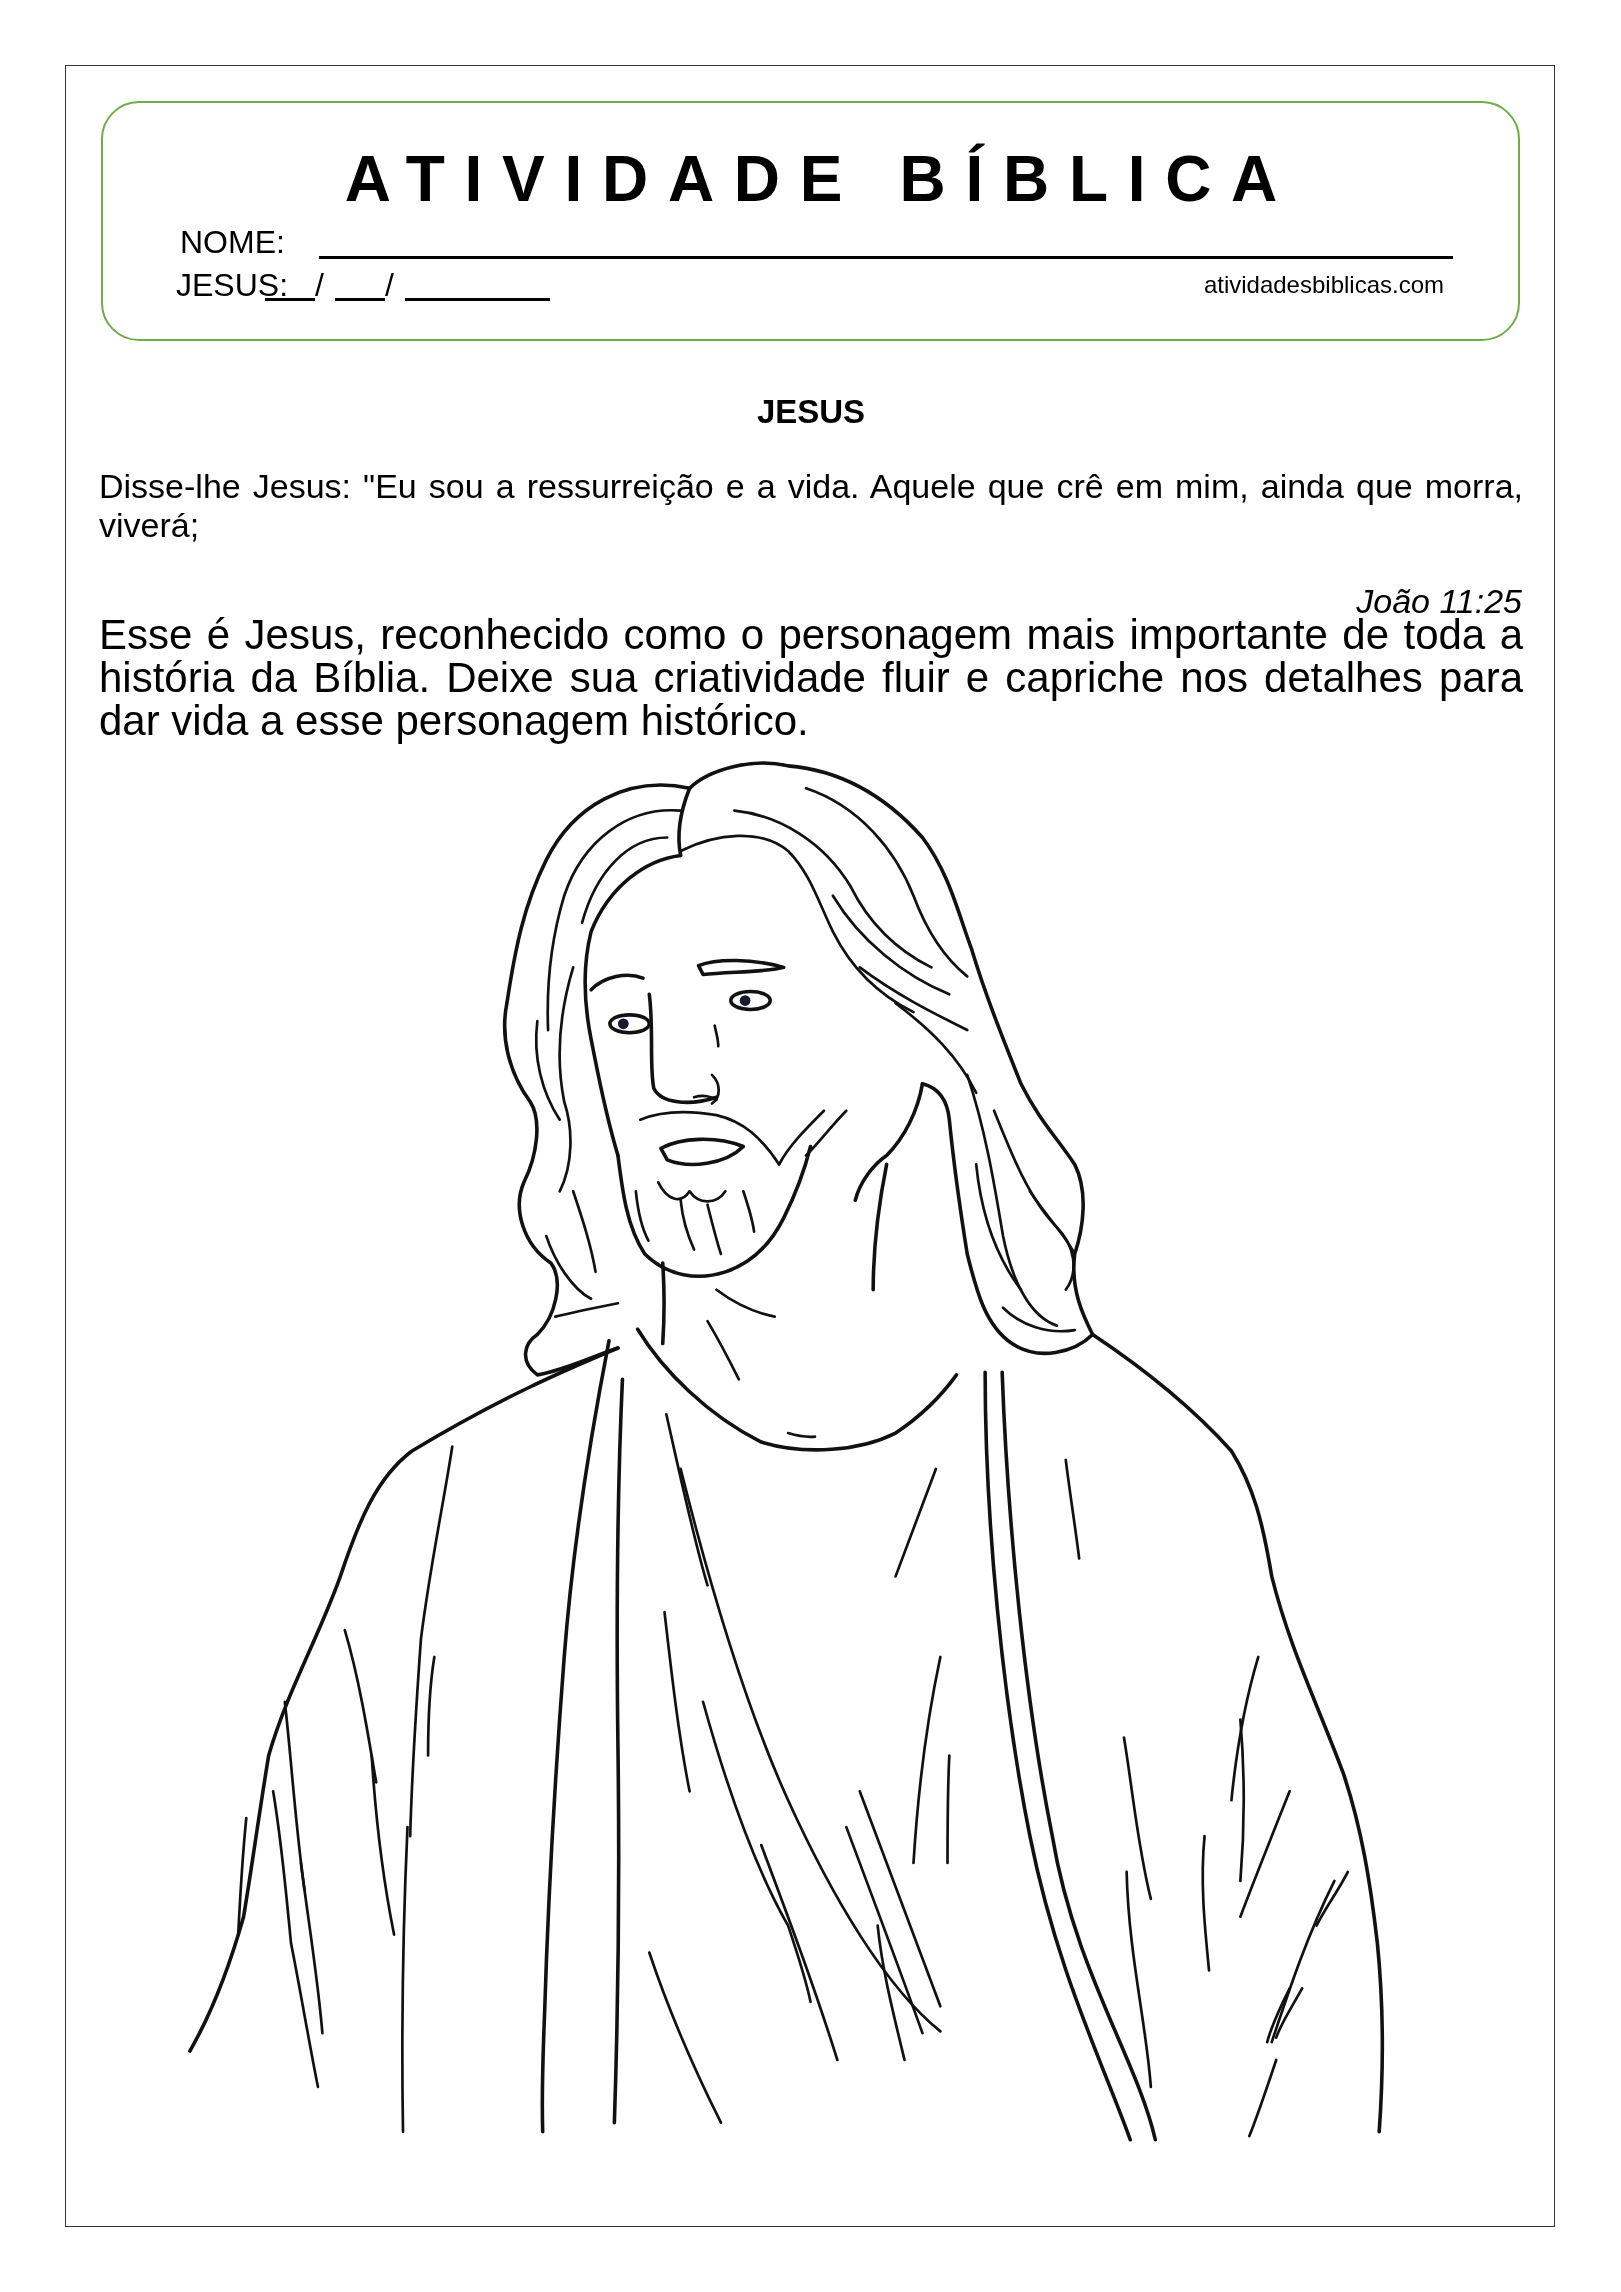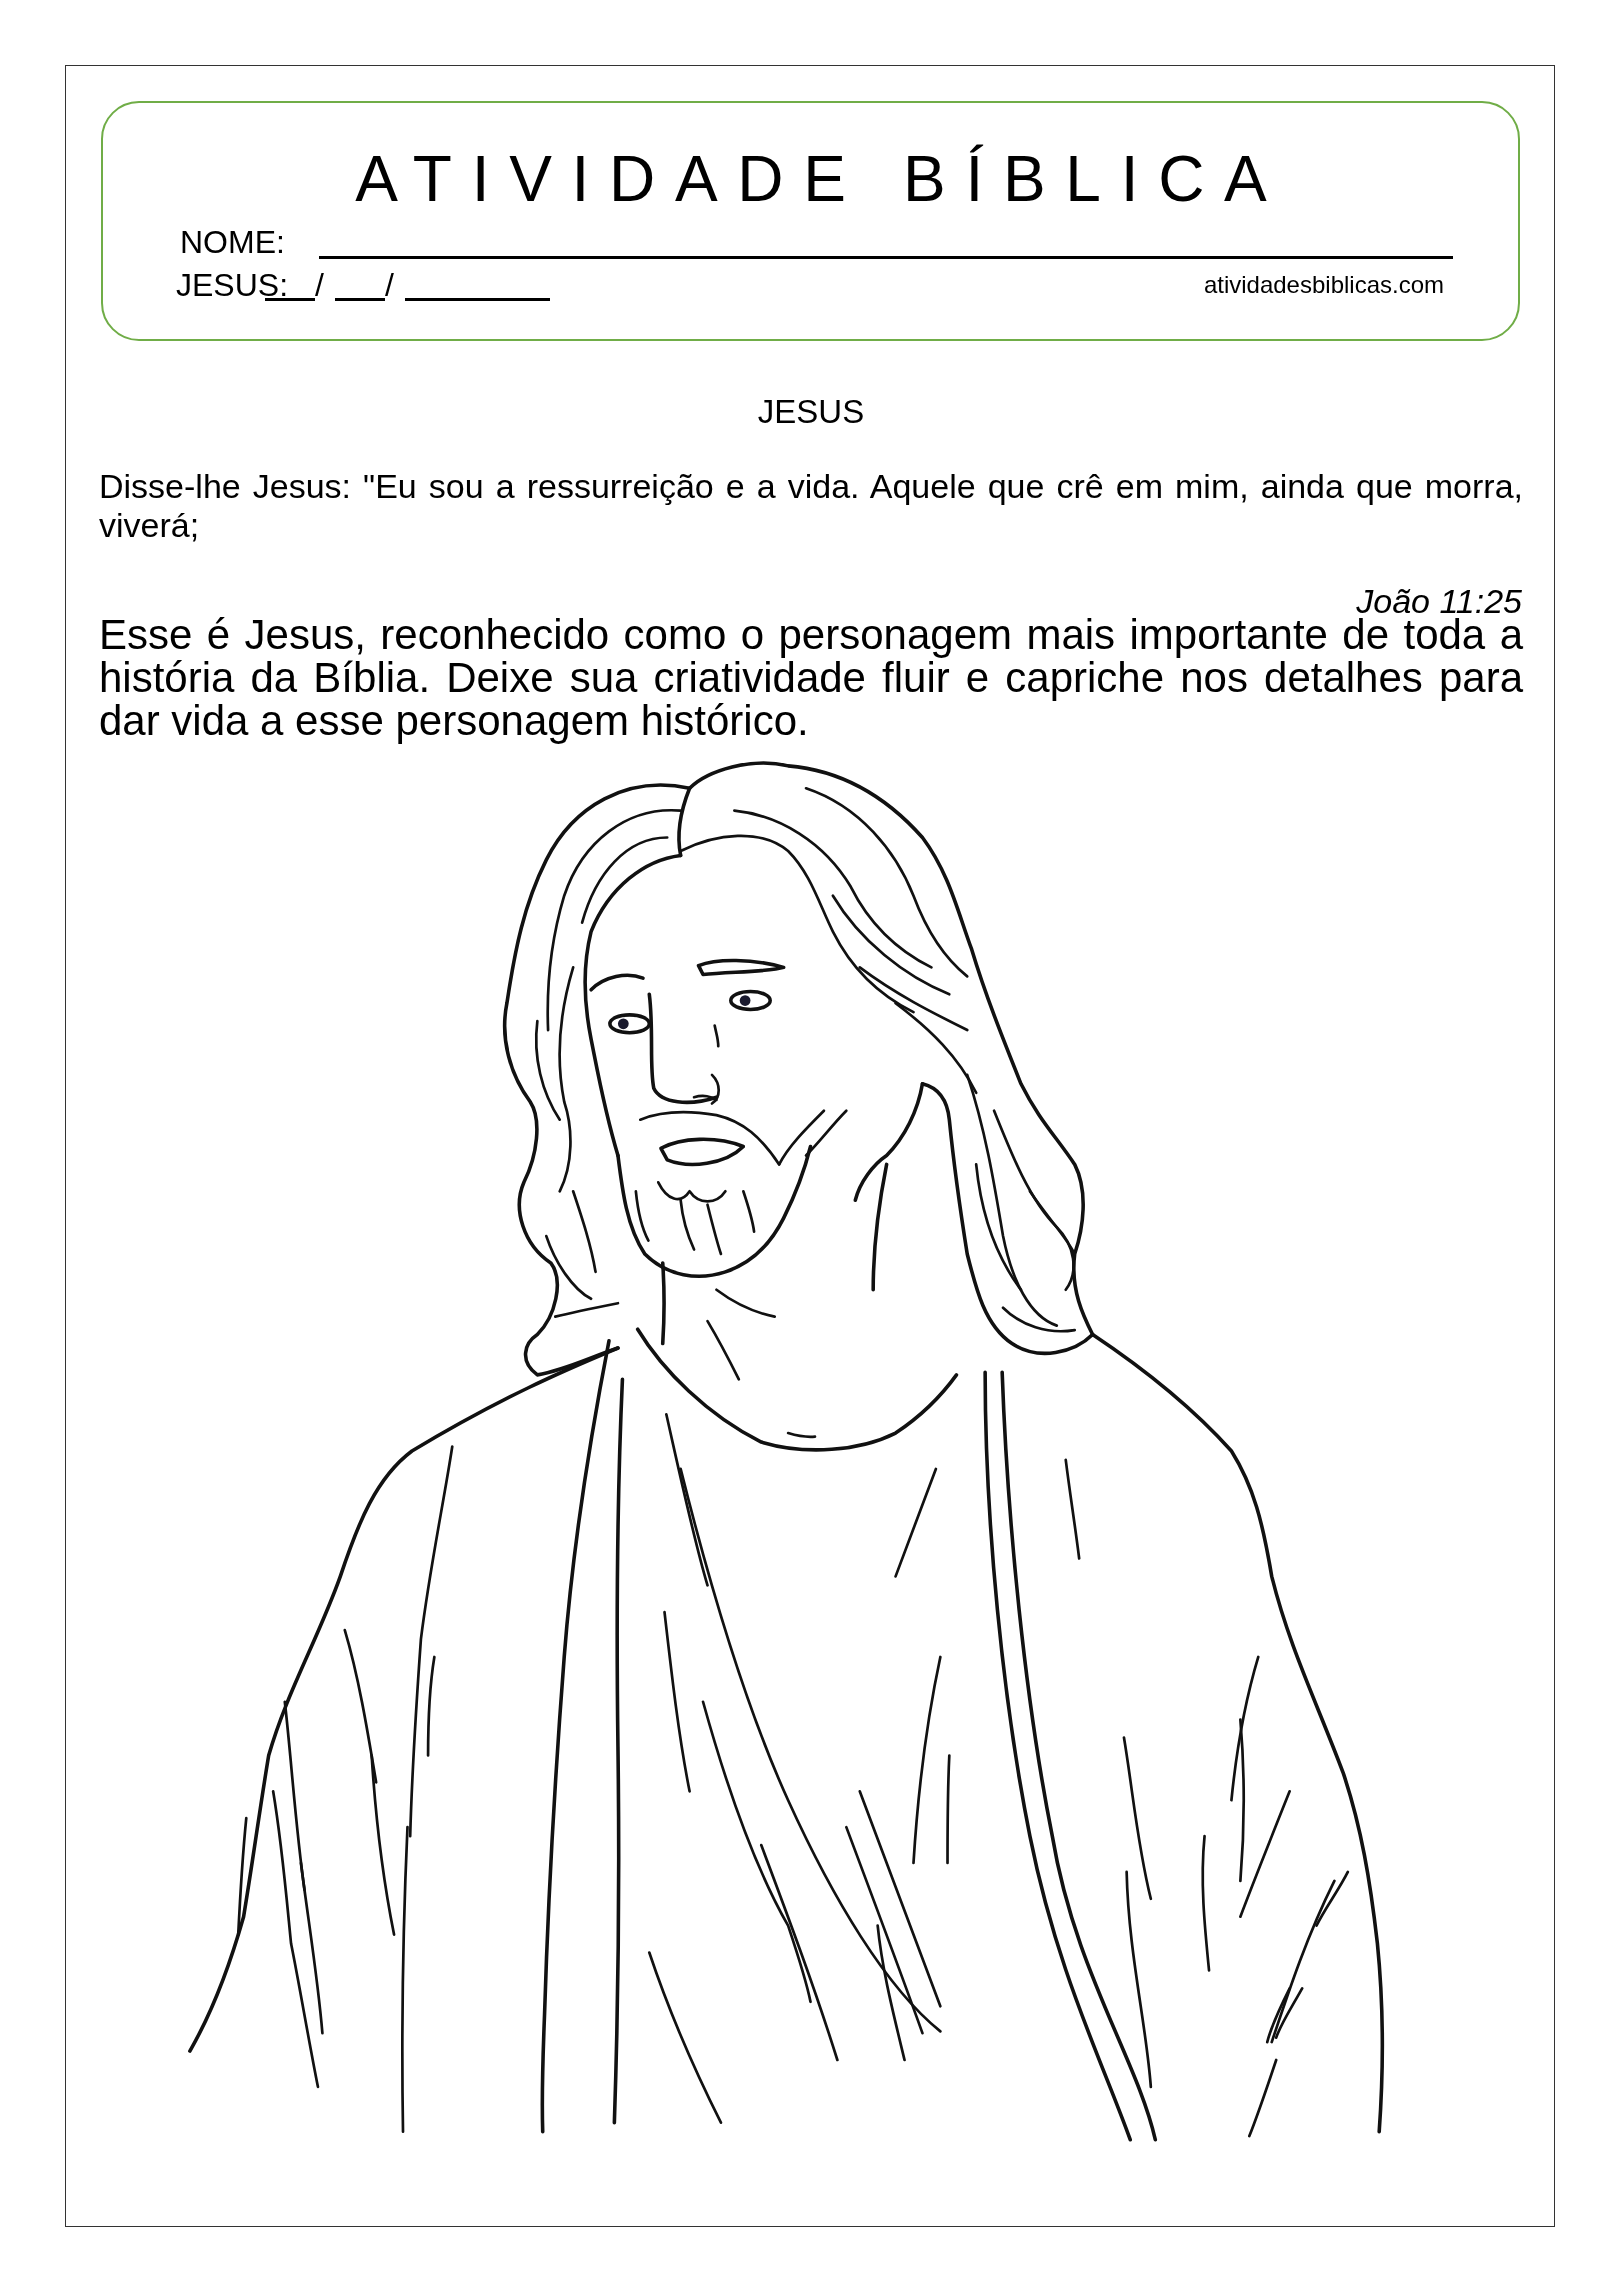--- a/index.html
+++ b/index.html
@@ -3,31 +3,31 @@
 <meta charset="utf-8">
 <style>
   html, body { margin:0; padding:0; background:#ffffff; }
   body { width:1621px; height:2293px; position:relative; overflow:hidden;
          font-family:"Liberation Sans", sans-serif; color:#000; }
   .frame { position:absolute; left:65px; top:65px; width:1488px; height:2160px;
            border:1.8px solid #333333; box-sizing:content-box; }
   .header-box { position:absolute; left:101px; top:101px; width:1415px; height:236px;
                 border:2.7px solid #70AD47; border-radius:38px; }
   .title { position:absolute; left:101px; width:1420px; top:143px; text-align:center;
-           font-size:64px; letter-spacing:19.7px; line-height:72px; font-weight:normal;
+           font-size:64px; letter-spacing:19.7px; line-height:72px; font-weight:bold;
            text-indent:19.7px; }
   .field-label { position:absolute; font-size:32px; line-height:36px; white-space:nowrap; }
   .nome-label { left:180px; top:224px; }
   .nome-line { position:absolute; left:319px; top:256px; width:1134px; height:2.7px; background:#000; }
   .data-label { left:176px; top:267px; }
   .data-blank { position:absolute; top:298px; height:2.7px; background:#000; }
   .slash { position:absolute; font-size:32px; line-height:36px; top:267px; }
   .site-url { position:absolute; right:177px; top:267px; font-size:24px; line-height:36px; }
   .subject-title { position:absolute; left:99px; width:1424px; top:394px; text-align:center;
-                   font-weight:normal; font-size:33px; line-height:36px; }
+                   font-weight:bold; font-size:33px; line-height:36px; }
   .verse { position:absolute; left:99px; width:1424px; top:467px; font-size:34px;
            line-height:39px; text-align:justify; margin:0; }
   .verse-ref { position:absolute; right:99px; top:545px; font-style:italic; font-size:34px;
                line-height:39px;margin-top:37px; }
   .instructions { position:absolute; left:99px; width:1424px; top:613px; font-size:42px;
                   line-height:43px; text-align:justify; margin:0; }
   .illustration { position:absolute; left:0; top:0; width:1621px; height:2293px; }
   .illustration path, .illustration ellipse { fill:none; stroke:#111; stroke-width:4; stroke-linecap:round; stroke-linejoin:round; }
   .illustration .thin { stroke-width:3; }
   .illustration .pupil { fill:#1a1a2e; stroke:none; }

